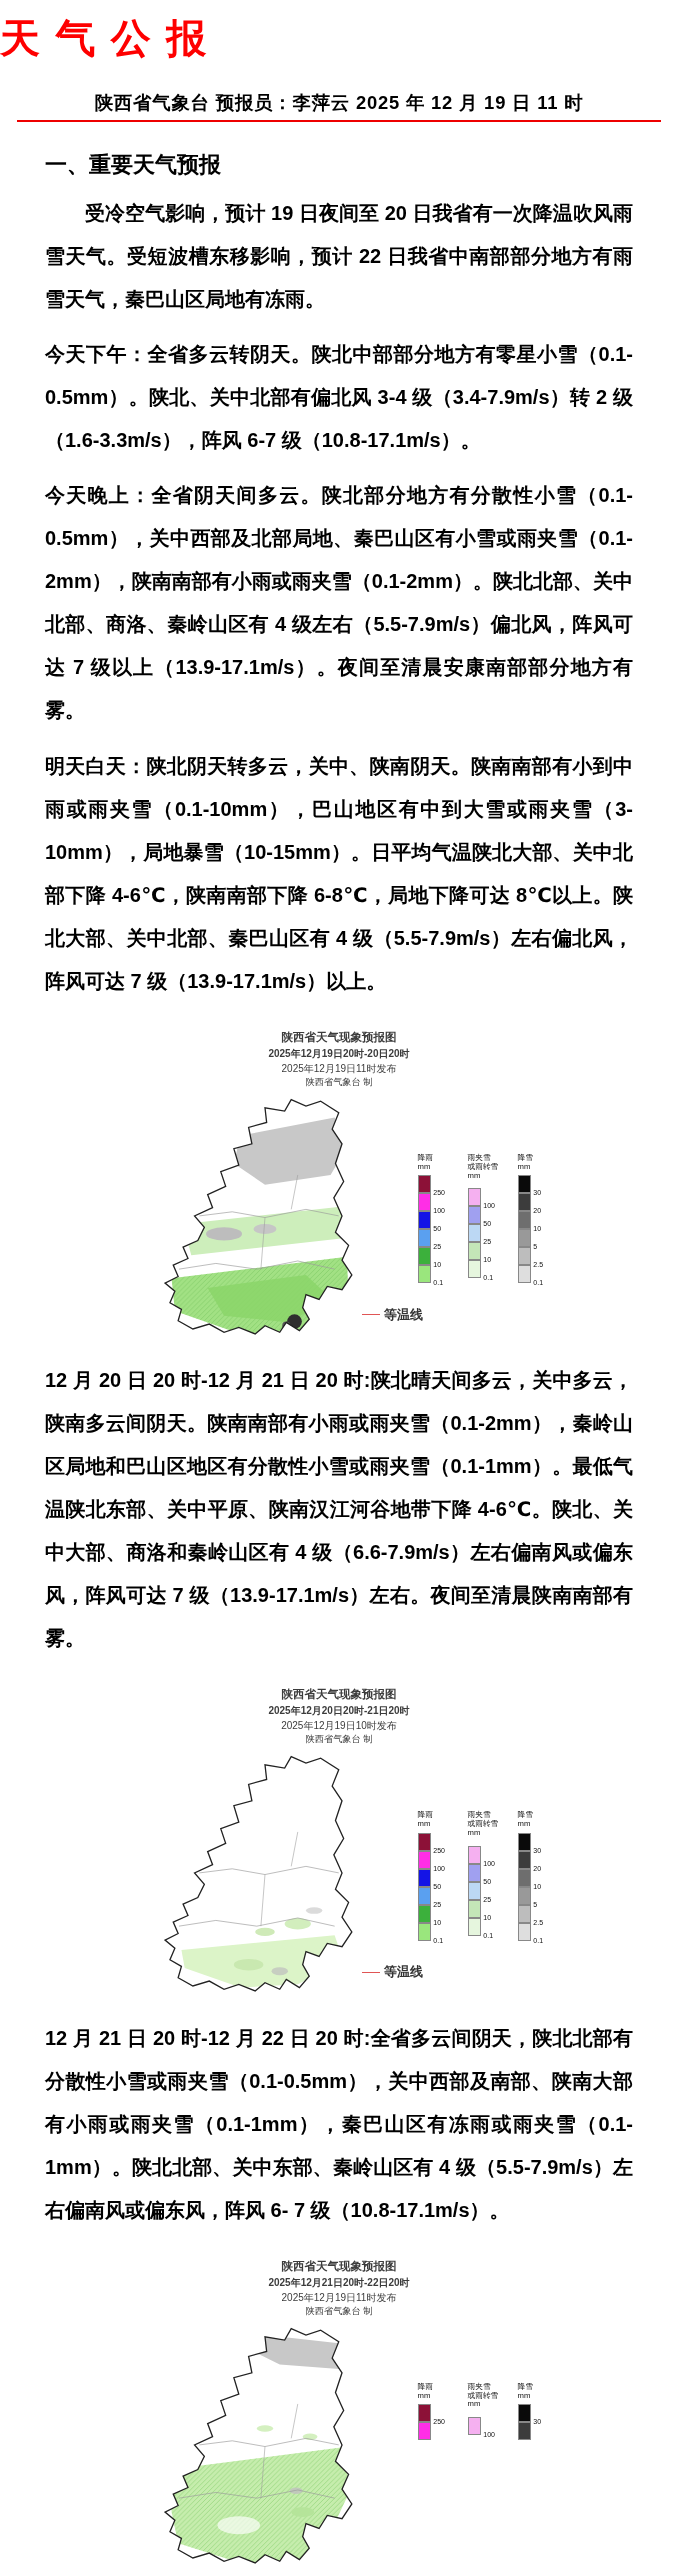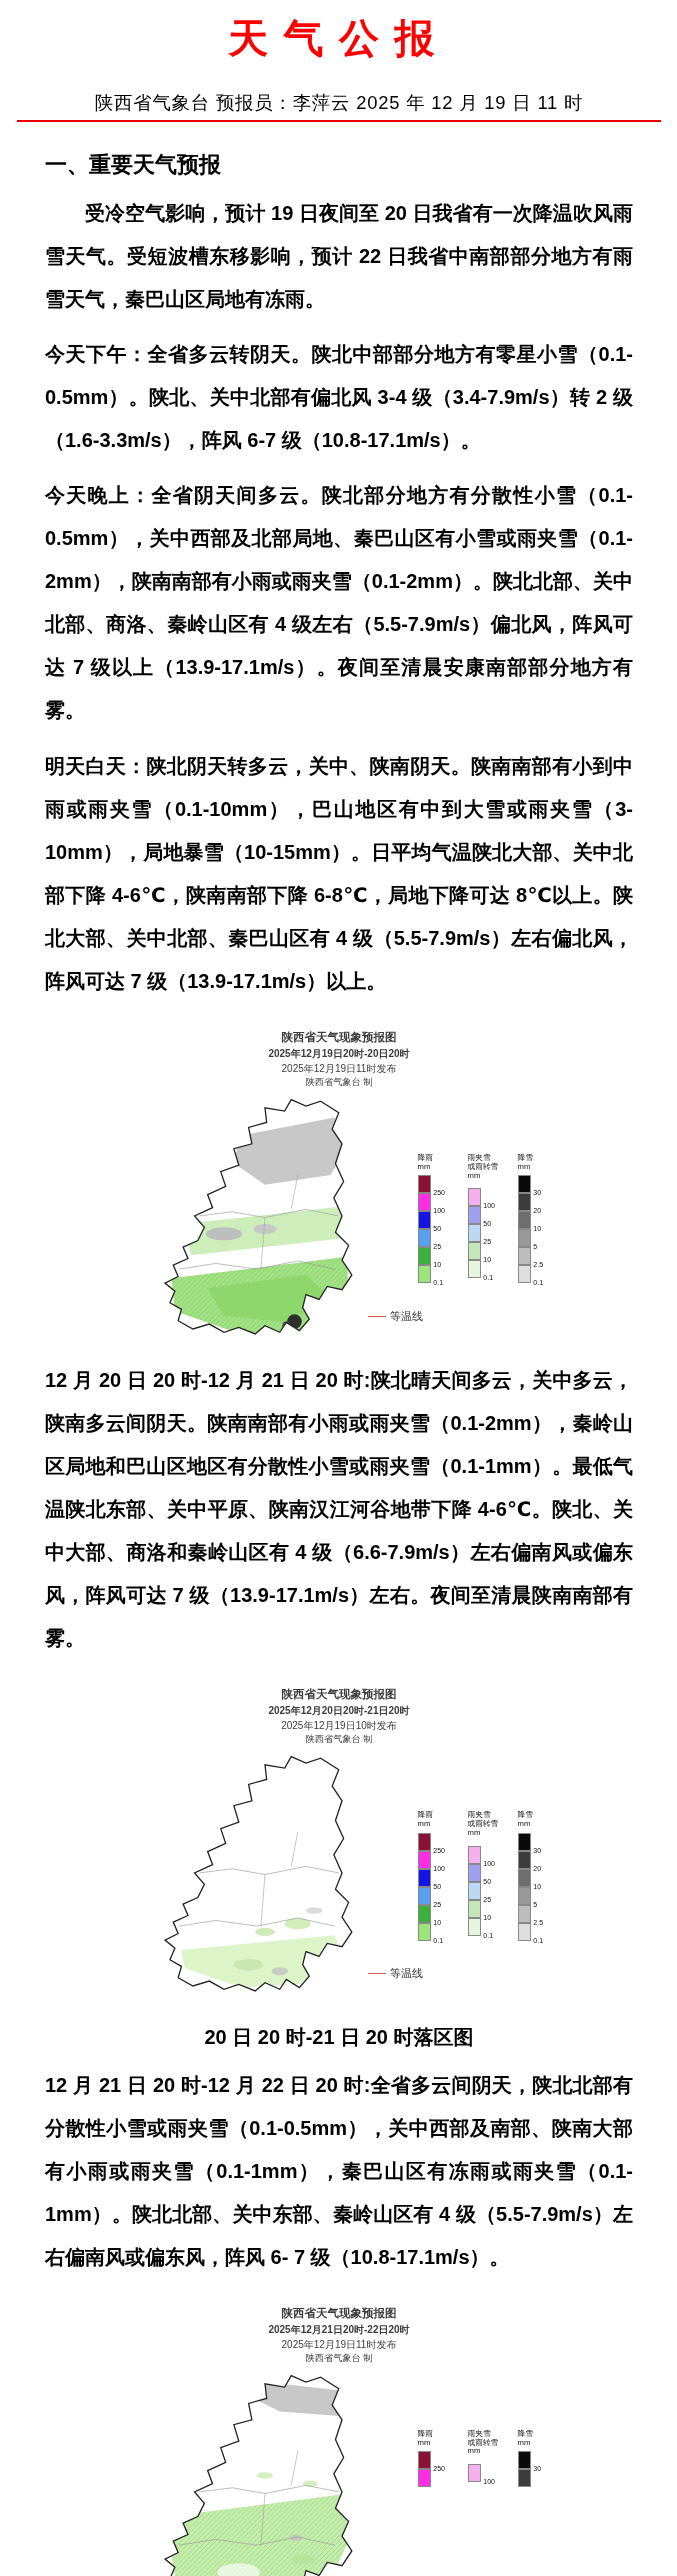--- a/index.html
+++ b/index.html
@@ -1,20 +1,20 @@
 <!DOCTYPE html>
 <html style="font-size:12.3px"><head>
 <meta charset="utf-8">
 <style>
   html,body{margin:0;padding:0;background:#ffffff;}
   body{font-family:"Liberation Sans","DejaVu Sans",sans-serif;color:#000;}
   .page{width:678px;margin:0 auto;background:#fff;padding-bottom:18.4px;}
-  .doc-title{padding-top:12.3px;text-align:center;font-size:40px;font-weight:bold;
+  .doc-title{padding-top:12.3px;font-size:40px;font-weight:bold;
     color:#fe0000;letter-spacing:15.4px;line-height:1.3;}
-  .meta-row{margin-top:26px;text-align:center;font-size:18.4px;font-weight:normal;letter-spacing:0.8px;}
+  .meta-row{margin-top:26px;text-align:center;font-size:18.4px;font-weight:bold;letter-spacing:0.8px;}
   .red-rule{border:none;border-top:2.3px solid #ee0000;margin:4.6px 17px 0 17px;}
   .content{padding:7.7px 45px 0 45px;}
   .sec-heading{font-size:22px;font-weight:bold;margin:20px 0 6.1px 0;}
   .body-p{font-size:20px;font-weight:bold;line-height:2.15;text-align:justify;margin:12.3px 0;}
   .indent2{text-indent:2em;}
   
   .map-figure{width:430px;margin:26px auto 4.6px auto;}
   .map-head{text-align:center;line-height:1.5;}
   .mh1{font-size:11.5px;font-weight:bold;color:#3c3c3c;}
   .mh2{font-size:10px;color:#3c3c3c;font-weight:bold;}
@@ -24,21 +24,21 @@
   .province-svg{position:absolute;left:14px;top:0;width:254px;height:254px;}
   .legend{position:absolute;right:1.5px;top:61px;display:flex;gap:15px;}
   .lcol{width:35px;}
   .lhead{font-size:7.7px;line-height:1.15;color:#111;white-space:pre-line;min-height:18.4px;}
   .lcol.sleet .lbar{margin-top:7.7px;}
   .lbar{margin-top:3.1px;}
   .lrow{display:flex;}
   .lsw{width:11.5px;height:16px;border:0.4px solid #888;}
   .llb{font-size:7px;line-height:1;color:#111;align-self:flex-end;transform:translateY(45%);margin-left:2.3px;}
   .iso{position:absolute;right:131px;bottom:23px;display:flex;align-items:center;gap:3.8px;
-       font-size:11px;color:#333;}
+       font-size:13px;color:#333;font-weight:bold;}
   .iso-line{display:inline-block;width:18.4px;height:0;border-top:1.5px solid #e05555;}
   .map-caption{text-align:center;font-size:20px;font-weight:bold;margin:20px 0 4.6px 0;}
 </style>
 </head>
 <body>
 
 <div class="page">
 
   <div class="doc-title">天气公报</div>
 
@@ -302,21 +302,20 @@
                 </div>
               </div>
             </div>
         </div>
         <div class="iso">
           <span class="iso-line" style="border-top-color: rgb(224, 85, 85);"></span>
           <span>等温线</span>
         </div>
       </div>
     </div>
-    <div class="map-caption">20 日 20 时-21 日 20 时落区图</div>
 
     <p class="body-p">12 月 21 日 20 时-12 月 22 日 20 时:全省多云间阴天，陕北北部有分散性小雪或雨夹雪（0.1-0.5mm），关中西部及南部、陕南大部有小雨或雨夹雪（0.1-1mm），秦巴山区有冻雨或雨夹雪（0.1-1mm）。陕北北部、关中东部、秦岭山区有 4 级（5.5-7.9m/s）左右偏南风或偏东风，阵风 6- 7 级（10.8-17.1m/s）。</p>
 
     <div class="map-figure">
       <div class="map-head">
         <div class="mh1">陕西省天气现象预报图</div>
         <div class="mh2">2025年12月21日20时-22日20时</div>
         <div class="mh3">2025年12月19日11时发布</div>
         <div class="mh4">陕西省气象台 制</div>
       </div>

